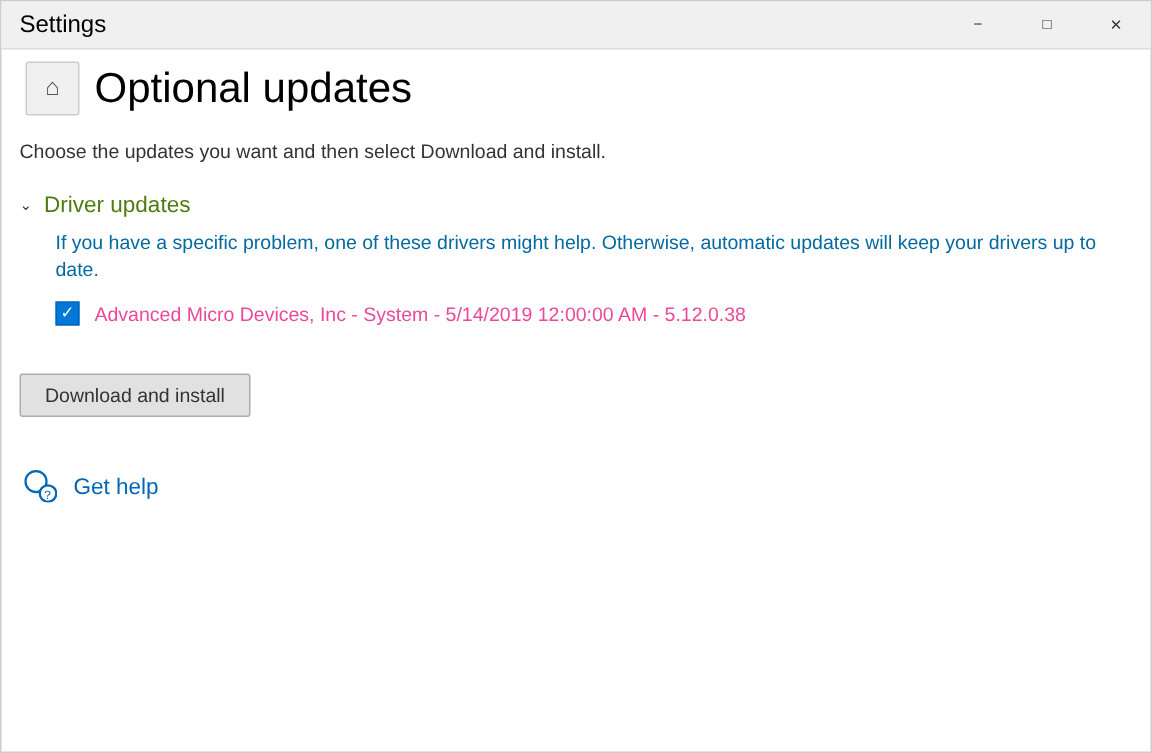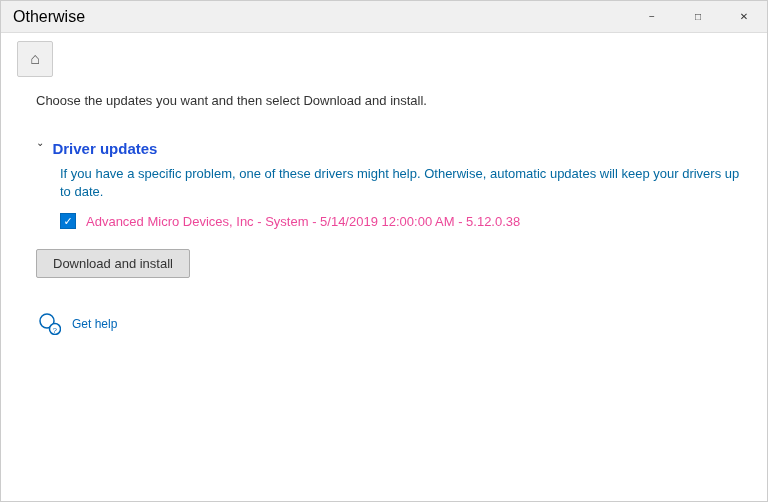--- a/index.html
+++ b/index.html
@@ -69,21 +69,21 @@
       border: 1px solid #ccc;
       border-radius: 2px;
       cursor: pointer;
     }
     .page-title {
       font-size: 28px;
       font-weight: 300;
       color: #000;
     }
     .page-body {
-      padding: 8px 24px 24px 35px;
+      padding: 8px 24px 24px 12px;
       flex: 1;
     }
     .instruction-text {
       font-size: 13px;
       color: #333;
       margin-bottom: 20px;
     }
     .section {
       margin-bottom: 16px;
     }
@@ -93,23 +93,22 @@
       gap: 8px;
       margin-bottom: 8px;
       cursor: pointer;
     }
     .chevron-icon {
       font-size: 10px;
       color: #333;
     }
     .section-title {
       font-size: 15px;
-      font-weight: 700;
-      color: #1d4ed8;
-      margin-top: 12px;
+      font-weight: 400;
+      color: #4d7c0f;
     }
     .section-description {
       font-size: 13px;
       color: #0369a1;
       margin-left: 24px;
       margin-bottom: 12px;
       line-height: 1.4;
     }
     .update-item {
       display: flex;
@@ -141,63 +140,64 @@
     .download-btn {
       display: inline-block;
       padding: 6px 16px;
       background: #e1e1e1;
       border: 1px solid #adadad;
       border-radius: 2px;
       font-size: 13px;
       color: #333;
       cursor: pointer;
       margin-bottom: 24px;
-      margin-top: 4px;
+      margin-top: 16px;
     }
     .help-row {
       display: flex;
       align-items: center;
       gap: 8px;
       margin-top: 8px;
     }
     .help-icon {
       width: 28px;
       height: 28px;
       display: flex;
       align-items: center;
       justify-content: center;
       flex-shrink: 0;
     }
     .help-link {
-      font-size: 12px;
+      font-size: 15px;
       color: #0067b8;
       cursor: pointer;
       text-decoration: none;
     }
   </style>
 </head>
 <body>
 
 <div class="window">
 
   <div class="title-bar">
     <div class="title-bar-left">
-      <span>Otherwise</span>
+      <span>Settings</span>
     </div>
     <div class="title-bar-controls">
       <button class="title-bar-btn">−</button>
       <button class="title-bar-btn">□</button>
       <button class="title-bar-btn close">✕</button>
     </div>
   </div>
 
   <div class="top-nav">
     <div class="home-icon-btn">
       <span style="font-size:16px; color:#555;">⌂</span>
     </div>
+    <h1 class="page-title">Optional updates</h1>
   </div>
 
   <div class="page-body">
     <p class="instruction-text">Choose the updates you want and then select Download and install.</p>
 
     
     <div class="section">
       <div class="section-header">
         <span class="chevron-icon">⌄</span>
         <span class="section-title">Driver updates</span>

